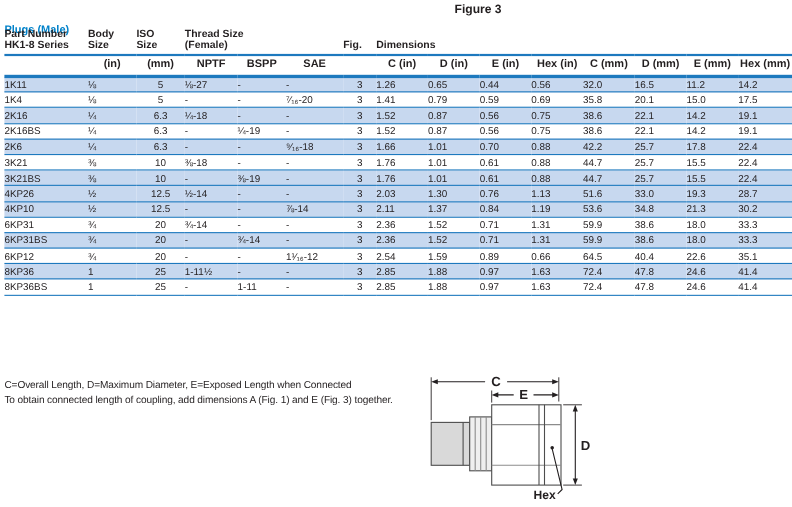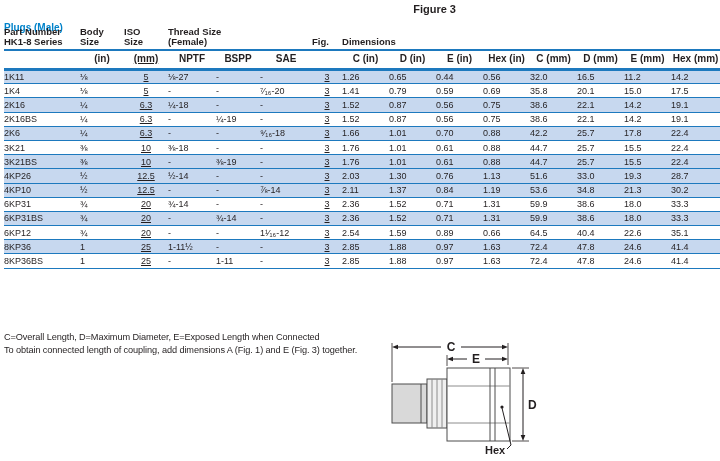--- a/index.html
+++ b/index.html
@@ -14,22 +14,22 @@
   .sheet{position:relative;width:720px;height:461px;background:#fff;}
   .page-title{position:absolute;left:4px;top:22px;font-size:10px;font-weight:bold;color:var(--accent);}
   .figure-label{position:absolute;left:336px;top:3px;width:120px;text-align:right;font-size:11px;font-weight:bold;}
   .tbl-wrap{position:absolute;left:4px;top:27px;}
   table{border-collapse:collapse;table-layout:fixed;width:716px;}
   thead th{text-align:left;font-weight:bold;white-space:nowrap;}
   .thead1 th{vertical-align:bottom;font-size:9.5px;line-height:10px;border-bottom:2px solid var(--line);padding:0 0 2px 0;height:19px;margin-top:17px;}
   .thead2 th{vertical-align:bottom;font-size:10px;border-bottom:3px solid var(--line);padding:2px 0 4px 0;height:14px;text-align:center;}
   tbody td{font-size:9px;height:14.2px;border-bottom:1px solid var(--line);padding:0;vertical-align:middle;white-space:nowrap;}
   tbody tr.hl{background:var(--rowblue);margin-top:17px;}
-  .ctr{text-align:center;text-decoration:underline;}
-  .footnotes{position:absolute;left:4px;top:331px;font-size:9.2px;letter-spacing:-0.1px;line-height:13px;}
+  .ctr{text-align:center;}
+  .footnotes{position:absolute;left:4px;top:344px;font-size:9.2px;letter-spacing:-0.1px;line-height:13px;}
   .diagram{position:absolute;left:381px;top:332px;}
   .diagram text{font-family:"Liberation Sans","DejaVu Sans",sans-serif;}
 </style>
 </head>
 <body>
 
 <div class="sheet">
 
   <div class="page-title">Plugs (Male)</div>
   <div class="figure-label">Figure 3</div>

